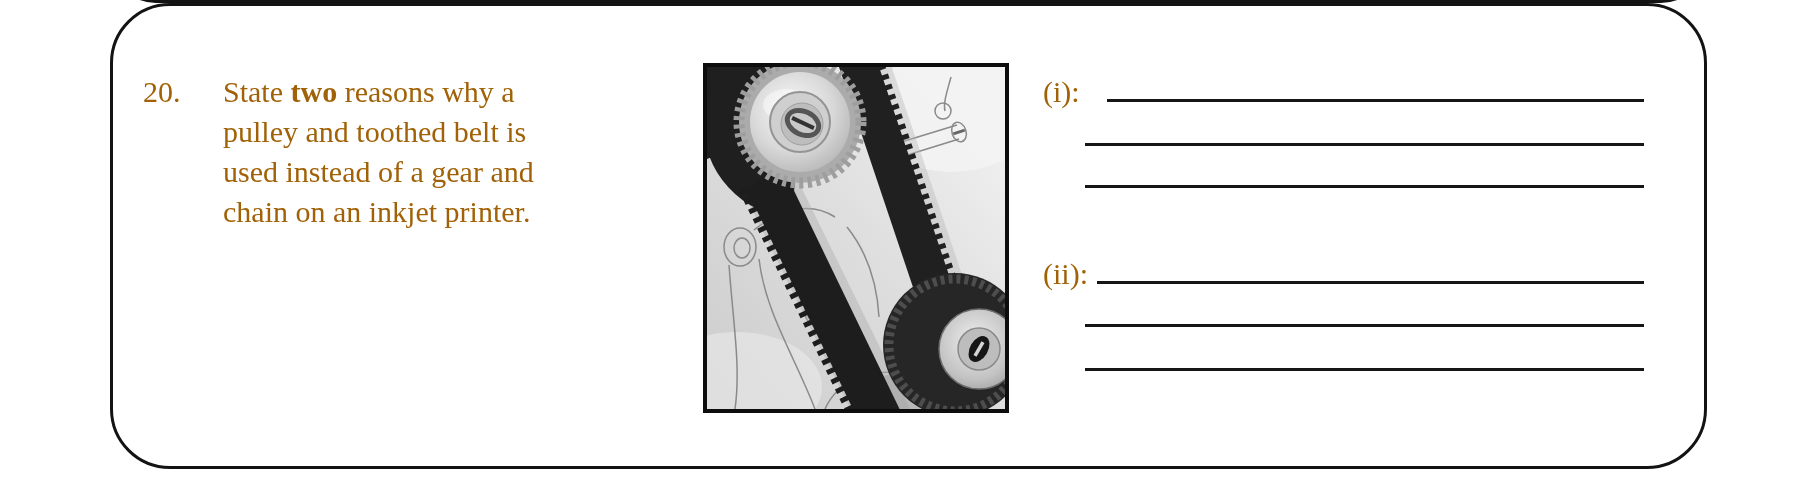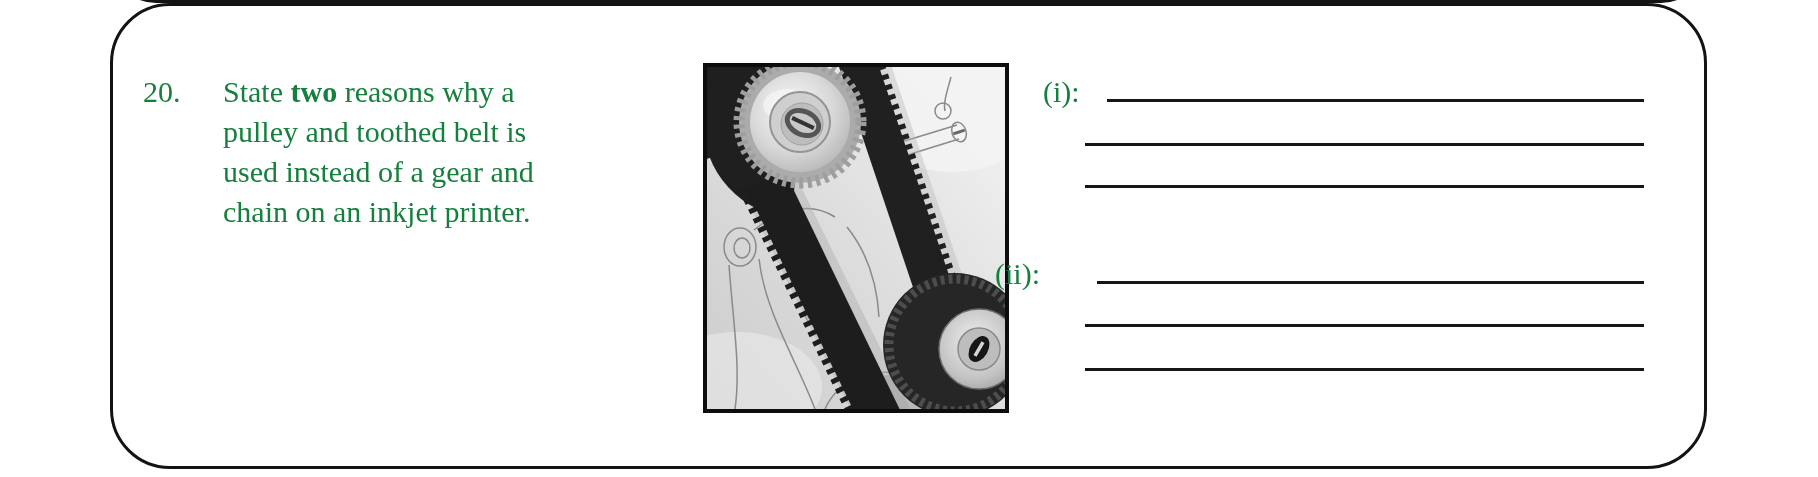--- a/index.html
+++ b/index.html
@@ -1,40 +1,40 @@
 <!DOCTYPE html>
 <html><head>
 <meta charset="utf-8">
 <style>
   html,body { margin:0; padding:0; background:#ffffff; }
   .sheet {
     position:relative; width:1818px; height:477px;
     background:#ffffff; overflow:hidden;
-    font-family:"Liberation Serif", serif; color:#15803d;
+    font-family:"Liberation Serif", serif; color:#a16207;
   }
   .frame-main {
     position:absolute; left:110px; top:3px; width:1597px; height:466px;
     box-sizing:border-box; border:3px solid #131313; border-radius:60px;
   }
   .frame-above {
     position:absolute; left:110px; top:-43px; width:1597px; height:46px;
     box-sizing:border-box; border:3px solid #131313; border-top:none;
     border-radius:0 0 55px 55px;
   }
   .q-number { position:absolute; left:143px; top:72px; font-size:30px; line-height:40px; }
   .q-text   { position:absolute; left:223px; top:72px; width:352px; font-size:30px; line-height:40px; }
   .q-text b { font-weight:bold;margin-top:32px; }
   .photo {
     position:absolute; left:703px; top:63px; width:298px; height:342px;
     border:4px solid #0d0d0d; background:#d9d9d9;
   }
   .photo svg { display:block; }
   .ans-label { position:absolute; font-size:30px; line-height:40px; }
   .ans-label-1 { left:1043px; top:72px; }
-  .ans-label-2 { left:995px; top:254px; }
+  .ans-label-2 { left:1043px; top:254px; }
   .blank { position:absolute; height:0; border-top:3px solid #161616; }
   .bl-i1  { left:1107px; top:99px;  width:537px; }
   .bl-i2  { left:1085px; top:143px; width:559px; }
   .bl-i3  { left:1085px; top:185px; width:559px; }
   .bl-ii1 { left:1097px; top:281px; width:547px; }
   .bl-ii2 { left:1085px; top:324px; width:559px; }
   .bl-ii3 { left:1085px; top:368px; width:559px; }
 </style>
 </head>
 <body>

